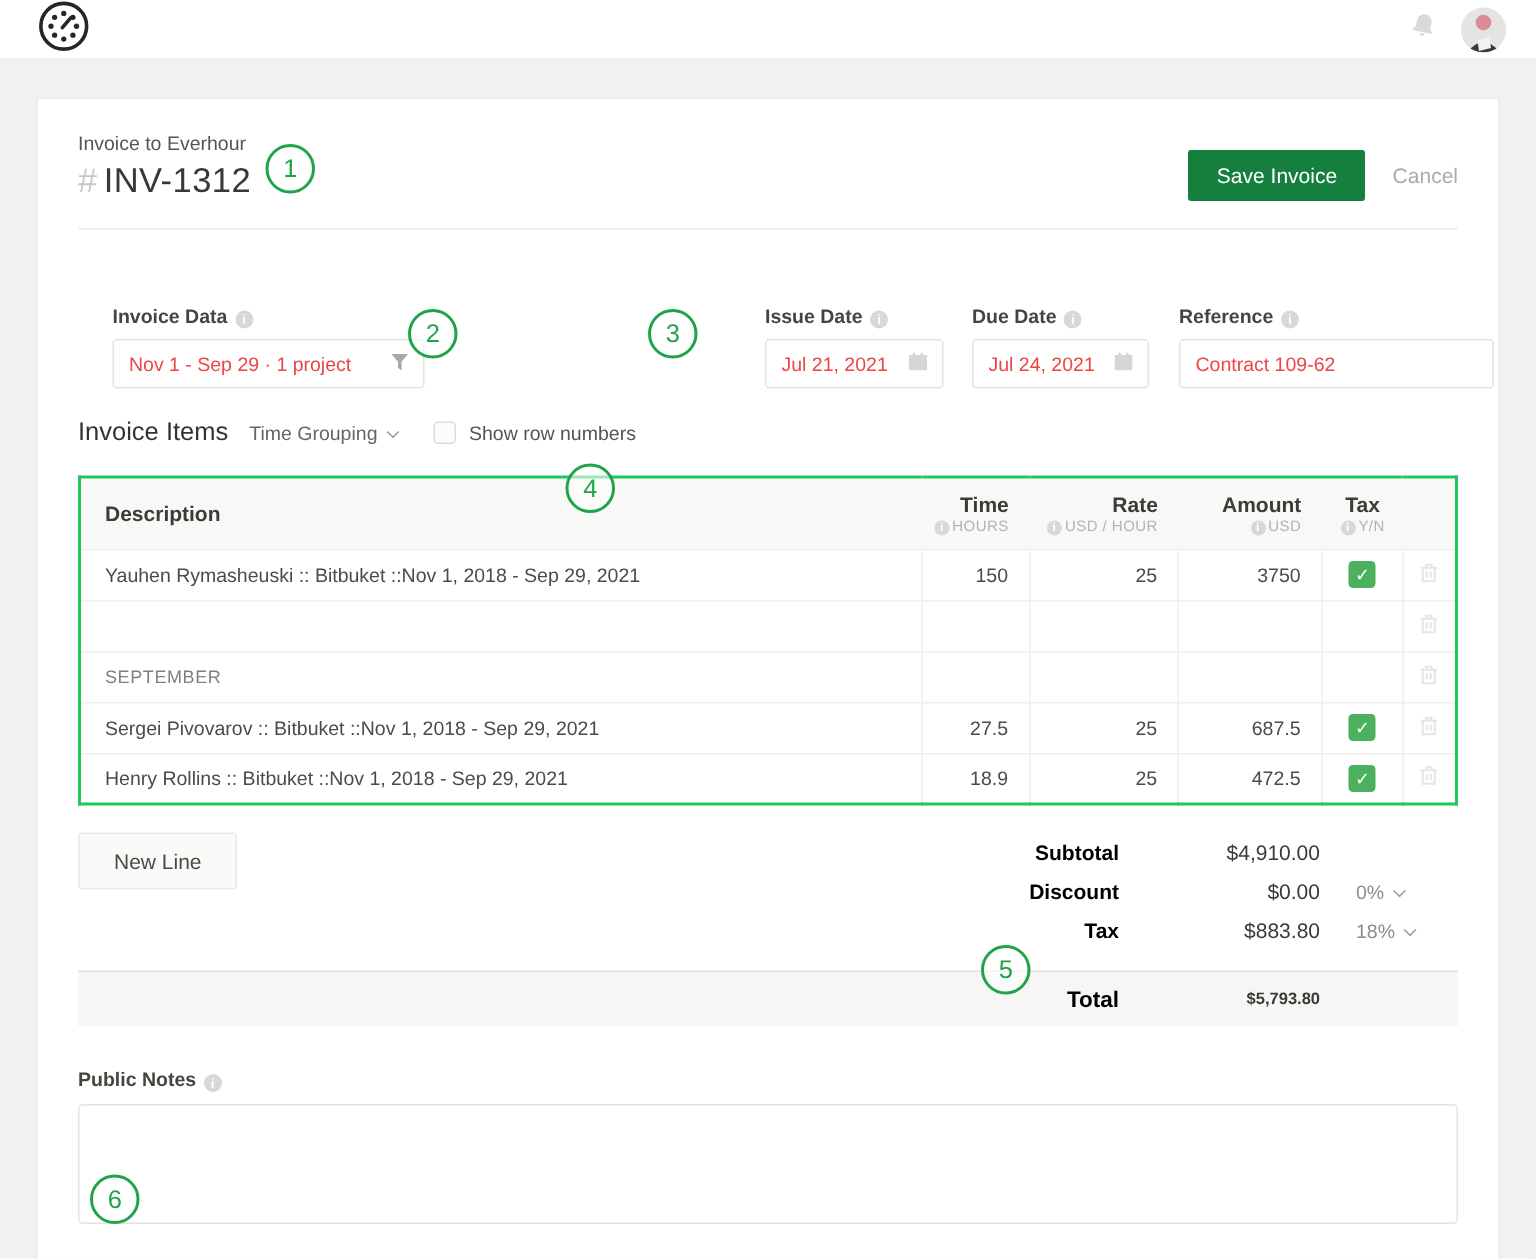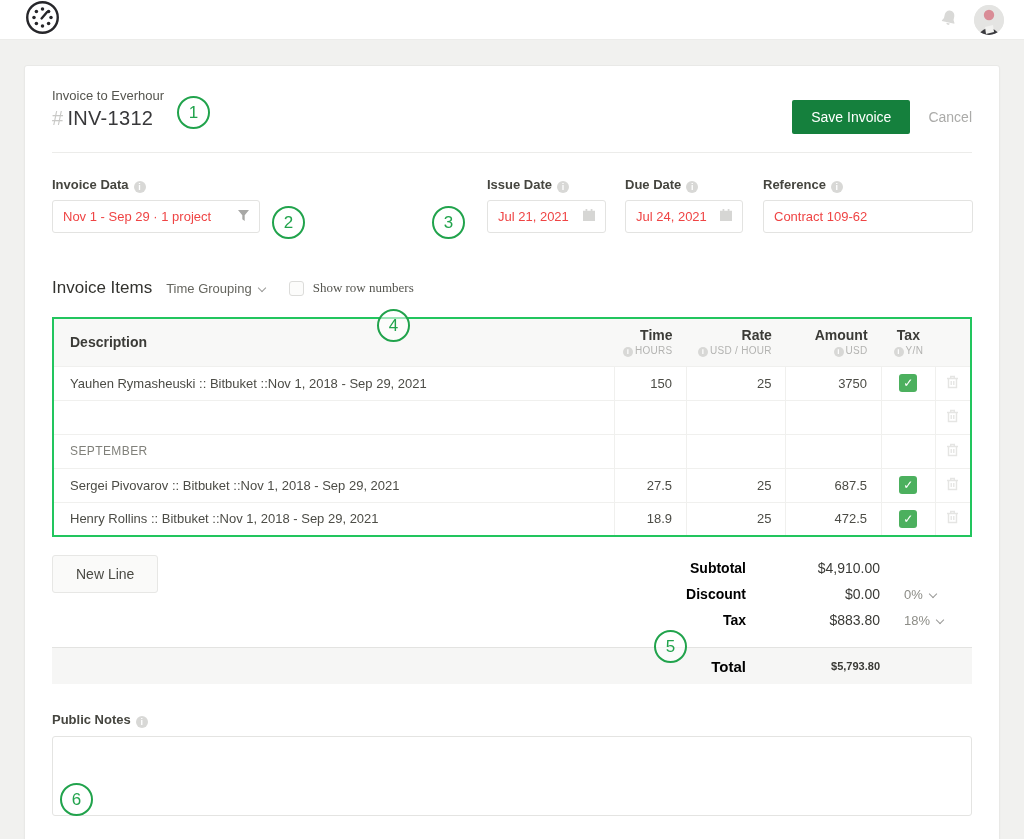--- a/index.html
+++ b/index.html
@@ -12,47 +12,47 @@
   .topbar-right { margin-left:auto; display:flex; align-items:center; gap:16px; }
   .avatar { width:30px; height:30px; border-radius:50%; background:#e4e4e2; overflow:hidden; }
 
   
   .card { position:absolute; left:24px; right:24px; top:65px; bottom:-20px; background:#fff;
           border:1px solid #e9e9e7; border-radius:3px; box-shadow:0 1px 2px rgba(0,0,0,.03); padding:0 27px; }
 
   
   .card-header { display:flex; align-items:flex-start; padding:22px 0 18px; border-bottom:1px solid #ececea; }
   .inv-subtitle { font-size:13px; color:#55554f; }
-  .inv-number-line { font-size:20px; color:#38383a; margin-top:4px; letter-spacing:.3px; }
+  .inv-number-line { font-size:23px; color:#38383a; margin-top:4px; letter-spacing:.3px; }
   .inv-hash { color:#c9c9c7; margin-right:4px; }
   .header-actions { margin-left:auto; display:flex; align-items:center; gap:18px; margin-top:12px; }
   .btn-primary { background:#15803d; color:#fff; border:none; border-radius:2px; padding:9px 19px; font-size:14px; cursor:pointer; font-family:inherit; }
   .link-cancel { color:#ababa9; font-size:14px; cursor:pointer; }
 
   
   .fields { position:relative; height:118px; }
-  .field-group { position:absolute; top:24px; }
+  .field-group { position:absolute; top:50px;margin-left:23px; }
   .field-label { font-size:13px; font-weight:600; color:#45453f; margin-bottom:7px; }
   .field-box { height:33px; border:1px solid #e3e3e1; border-radius:3px; background:#fff; display:flex; align-items:center; padding:0 10px; font-size:13px; color:#ef4444; }
   .field-box .spacer { flex:1; }
   .fg-invoice-data { left:0; width:208px; }
   .fg-issue { left:435px; width:119px; }
   .fg-due { left:573px; width:118px; }
   .fg-ref { left:711px; width:210px; }
 
   .info { display:inline-block; width:12px; height:12px; border-radius:50%; background:#d8d8d6; color:#fff;
           font-size:9px; line-height:12px; text-align:center; margin-left:5px; vertical-align:-1px; font-weight:bold; }
   .info::after { content:"i"; }
   .chev { display:inline-block; width:6px; height:6px; border-right:1.5px solid #9a9a98; border-bottom:1.5px solid #9a9a98; transform:rotate(45deg); margin-left:7px; vertical-align:2px; }
 
   
   .items-head { display:flex; align-items:center; margin-top:0; height:34px; }
   .items-title { font-size:17px; color:#33332f; }
   .grouping { font-size:13px; color:#66665f; margin-left:14px; cursor:pointer; }
-  .rownum { display:flex; align-items:flex-end; margin-left:24px; cursor:pointer;font-family:Liberation Serif, serif; }
+  .rownum { display:flex; align-items:flex-end; margin-left:24px; cursor:pointer; }
   .checkbox-empty { width:15px; height:15px; border:1px solid #dcdcda; border-radius:3px; background:#fcfcfb; }
   .rownum-label { font-size:13px; color:#55554f; margin-left:9px; }
 
   
   table.items { width:100%; border-collapse:collapse; margin-top:12px; border:2px solid #22c55e; }
   table.items th, table.items td { border-bottom:1px solid #f0f0ee; }
   thead th { background:#f8f8f7; height:48px; vertical-align:middle; font-weight:600; font-size:14px; color:#3b3b37; }
   th.c-desc { text-align:left; padding-left:16px; width:567px; }
   th.c-num { text-align:right; padding-right:14px; }
   .c-time { width:72px; } .c-rate { width:100px; } .c-amt { width:96px; } .c-tax { width:54px; } .c-act { width:36px; }

